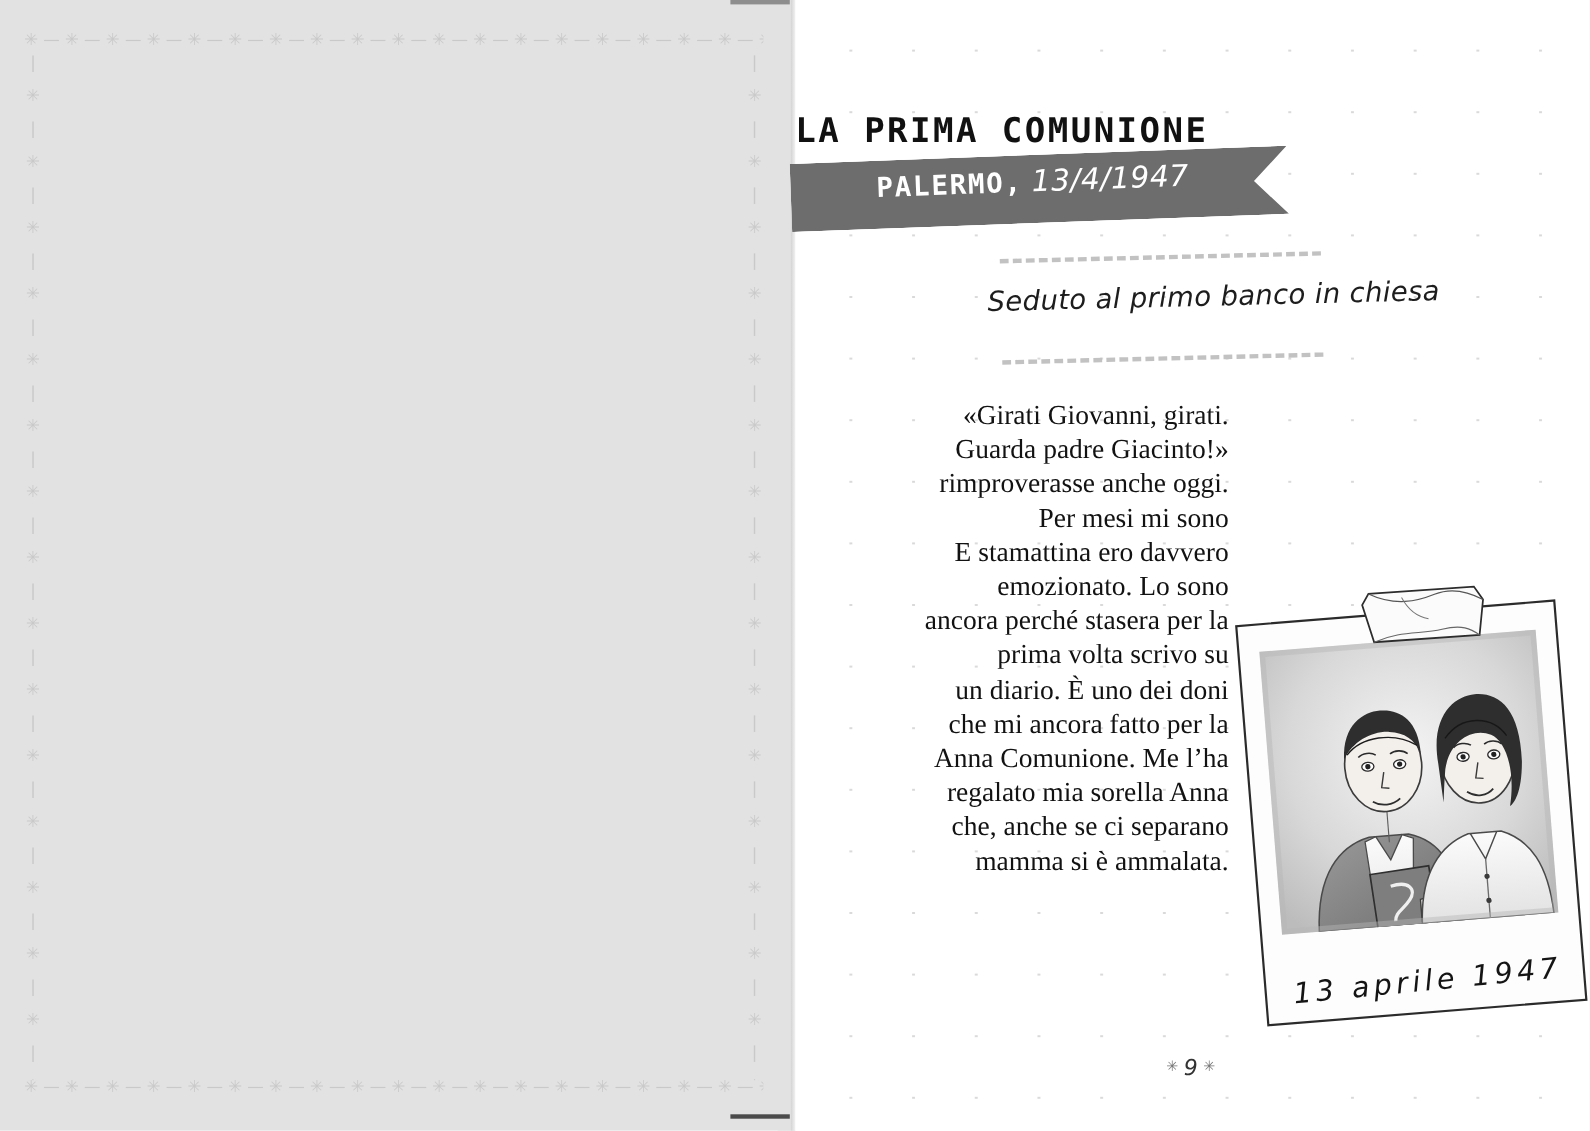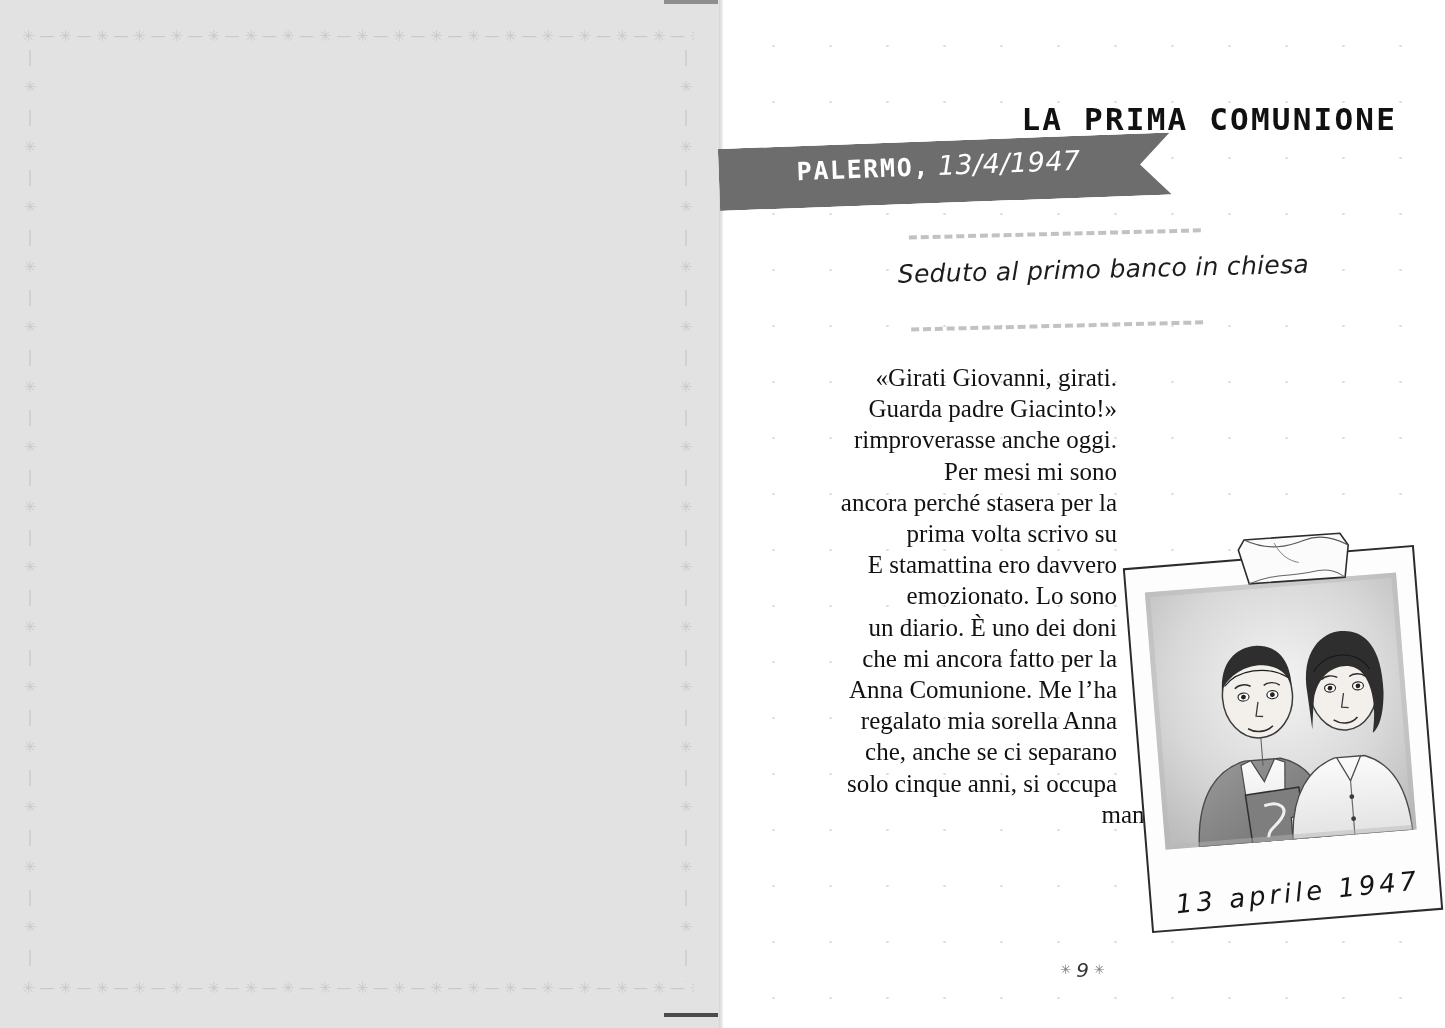--- a/index.html
+++ b/index.html
@@ -93,21 +93,20 @@
       radial-gradient(#d9d9d9 1px, transparent 1.3px);
     background-size: 57px 56px;
     background-position: 22px 18px;
     background-color: #ffffff;
   }
 
   .title {
     position: absolute;
     left: 0; right: 48px;
     top: 101px;
-    text-align: right;
     font-family: "DejaVu Sans Mono", monospace;
     font-weight: bold;
     font-size: 31px;
     letter-spacing: 2.2px;
     color: #111111;
     white-space: nowrap;
   }
 
   
   .banner-wrap {
@@ -424,28 +423,27 @@
     <div class="subtitle-block">
       <div class="dash-rule r-top"></div>
       <div class="subtitle-text">Seduto al primo banco in chiesa</div>
       <div class="dash-rule r-bot"></div>
     </div>
 
     <div class="body-copy">
       <div class="narrow-shape"></div>
       <p>«Girati Giovanni, girati. Guarda padre Giacinto!»</p>
       <p>rimproverasse anche oggi. Per mesi mi sono</p>
+      <p>E stamattina ero davvero emozionato. Lo sono</p>
       <p>ancora perché stasera per la prima volta scrivo su</p>
-      <p>E stamattina ero davvero emozionato. Lo sono</p>
       <p>un diario. È uno dei doni</p>
       <p>che mi ancora fatto per la</p>
       <p>Anna Comunione. Me l’ha</p>
       <p>regalato mia sorella Anna</p>
       <p>che, anche se ci separano</p>
-      <p>solo cinque anni, si occupa</p>
       <p>mamma si è ammalata.</p>
       <p>se nella cartella ho</p>
 
     </div>
 
     <div class="photo">
       <div class="photo-card"></div>
 
       <div class="photo-img-area">
         <svg width="252" height="258" viewBox="0 0 252 258">

